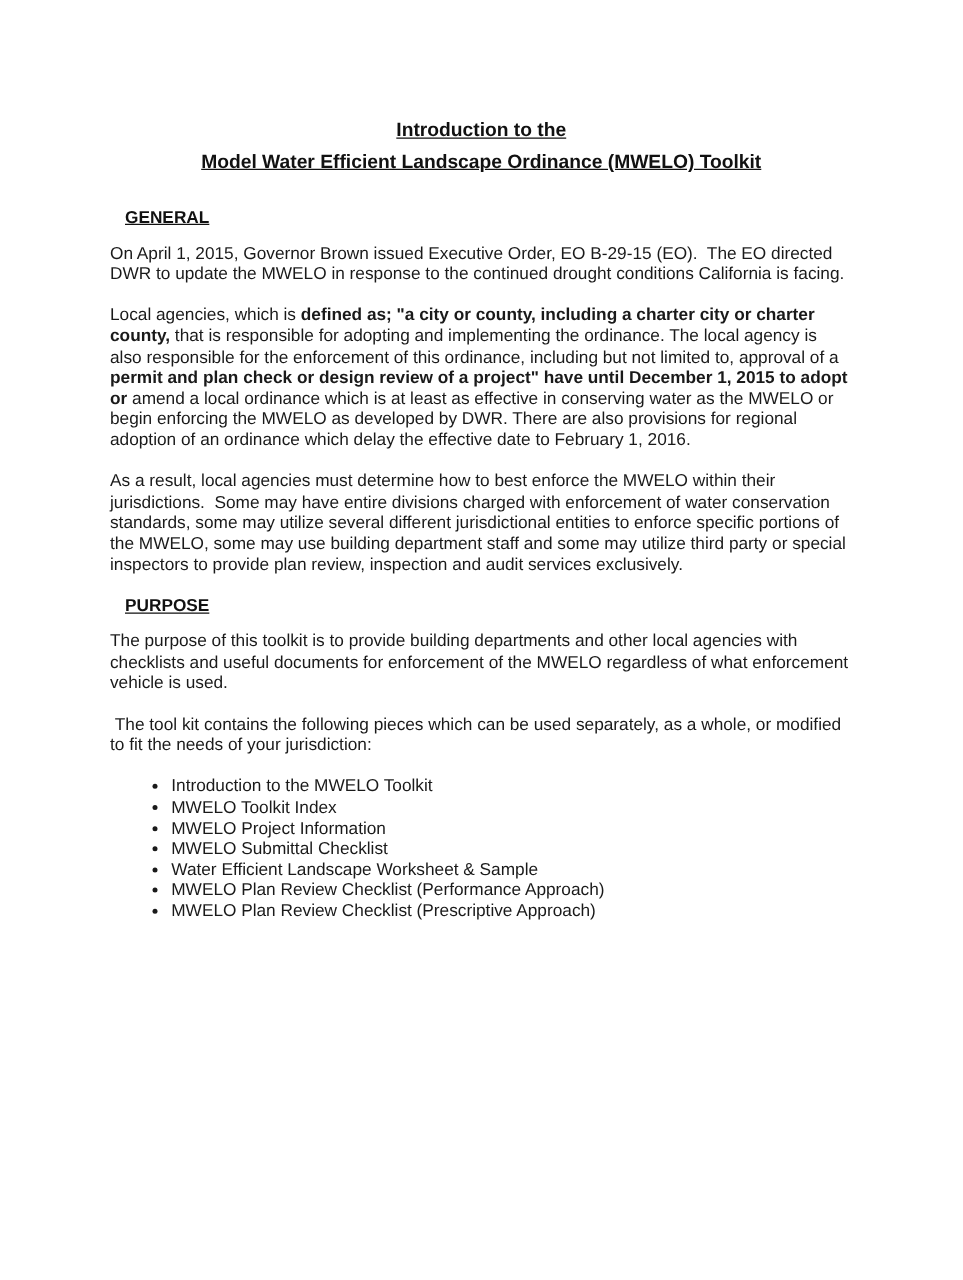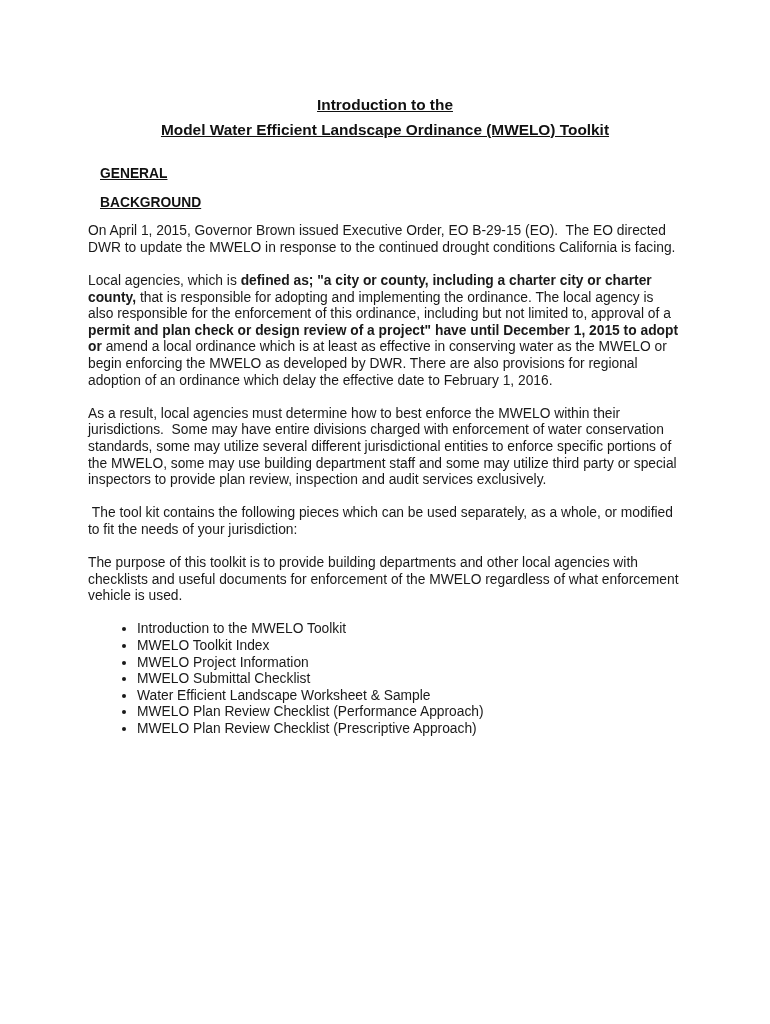--- a/index.html
+++ b/index.html
@@ -64,29 +64,29 @@
   <header class="doc-title">
     <div class="tline">Introduction to the</div>
     <div class="tline">Model Water Efficient Landscape Ordinance (MWELO) Toolkit</div>
   </header>
 
   <section>
     <h2 class="sec-heading">GENERAL</h2>
   </section>
 
   <section>
-    <h2 class="sec-heading">BACKGROUND</h2>
     <p class="para">On April 1, 2015, Governor Brown issued Executive Order, EO B-29-15 (EO).  The EO directed DWR to update the MWELO in response to the continued drought conditions California is facing.</p>
     <p class="para"><span>Local agencies, which is </span><span class="b">defined as; "a city or county, including a charter city or charter county,</span><span> that is responsible for adopting and implementing the ordinance. The local agency is also responsible for the enforcement of this ordinance, including but not limited to, approval of a </span><span class="b">permit and plan check or design review of a project" have until December 1, 2015 to adopt or</span><span> amend a local ordinance which is at least as effective in conserving water as the MWELO or begin enforcing the MWELO as developed by DWR. There are also provisions for regional adoption of an ordinance which delay the effective date to February 1, 2016.</span></p>
     <p class="para">As a result, local agencies must determine how to best enforce the MWELO within their jurisdictions.  Some may have entire divisions charged with enforcement of water conservation standards, some may utilize several different jurisdictional entities to enforce specific portions of the MWELO, some may use building department staff and some may utilize third party or special inspectors to provide plan review, inspection and audit services exclusively.</p>
   </section>
 
   <section>
+    <h2 class="sec-heading">PURPOSE</h2>
+    <p class="para">The purpose of this toolkit is to provide building departments and other local agencies with checklists and useful documents for enforcement of the MWELO regardless of what enforcement vehicle is used.</p>
     <p class="para"> The tool kit contains the following pieces which can be used separately, as a whole, or modified to fit the needs of your jurisdiction:</p>
-    <p class="para">The purpose of this toolkit is to provide building departments and other local agencies with checklists and useful documents for enforcement of the MWELO regardless of what enforcement vehicle is used.</p>
     <ul class="bullets">
       <li>Introduction to the MWELO Toolkit</li>
       <li>MWELO Toolkit Index</li>
       <li>MWELO Project Information</li>
       <li>MWELO Submittal Checklist</li>
       <li>Water Efficient Landscape Worksheet &amp; Sample</li>
       <li>MWELO Plan Review Checklist (Performance Approach)</li>
       <li>MWELO Plan Review Checklist (Prescriptive Approach)</li>
       <li>Landscape Inspection Checklist</li>
       <li>Certificate of Completion</li>

